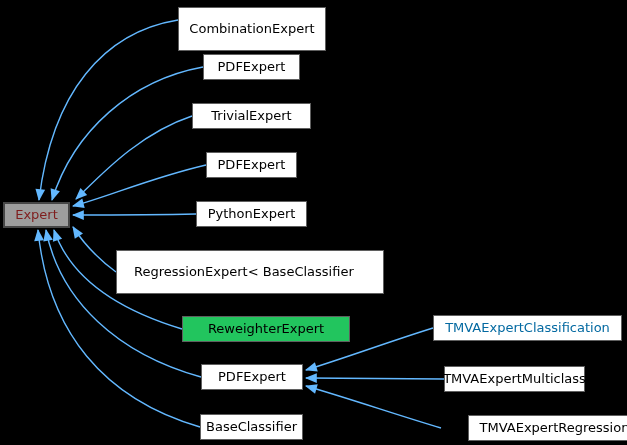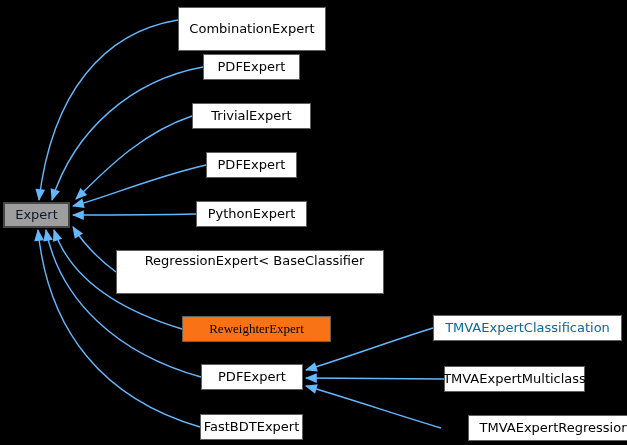--- a/index.html
+++ b/index.html
@@ -26,23 +26,24 @@
     box-sizing: border-box;
     display: flex;
     align-items: center;
     justify-content: center;
     white-space: nowrap;
     font-size: 13px;
     line-height: 1.2;
     cursor: pointer;
   }
   .node.multiline {
+    flex-direction: column;
     align-items: flex-start;
     justify-content: center;
-    padding-left: 9px;
+    padding-left: 17px;
     line-height: 1.5;
   }
   .node.base {
     cursor: default;
   }
 </style>
 </head>
 <body>
 
 <div id="canvas" style="background: rgb(0, 0, 0);">
@@ -59,49 +60,49 @@
       <path d="M196,214 C154,215 112,215 73,215" fill="none" stroke="#63b8ff" stroke-width="1.4" marker-end="url(#arrowhead)"></path>
       <path d="M116,272 C101,261 84,244 73,227" fill="none" stroke="#63b8ff" stroke-width="1.4" marker-end="url(#arrowhead)"></path>
       <path d="M182,329 C116,309 70,277 54,230" fill="none" stroke="#63b8ff" stroke-width="1.4" marker-end="url(#arrowhead)"></path>
       <path d="M201,377 C118,354 60,301 46,230" fill="none" stroke="#63b8ff" stroke-width="1.4" marker-end="url(#arrowhead)"></path>
       <path d="M200,427 C104,399 48,332 38,230" fill="none" stroke="#63b8ff" stroke-width="1.4" marker-end="url(#arrowhead)"></path>
       <path d="M433,328 C391,341 348,357 306,370" fill="none" stroke="#63b8ff" stroke-width="1.4" marker-end="url(#arrowhead)"></path>
       <path d="M444,379 C398,379 352,378 306,378" fill="none" stroke="#63b8ff" stroke-width="1.4" marker-end="url(#arrowhead)"></path>
       <path d="M441,428 C397,415 351,399 306,386" fill="none" stroke="#63b8ff" stroke-width="1.4" marker-end="url(#arrowhead)"></path>
     </svg>
 
-<div class="node base" style="left: 3px; top: 202px; width: 67px; height: 26px; background: rgb(158, 158, 158); border: 2px solid rgb(71, 71, 71); color: #0f172a;">
+<div class="node base" style="left: 3px; top: 202px; width: 67px; height: 26px; background: rgb(158, 158, 158); border: 2px solid rgb(71, 71, 71); color: #7f1d1d;">
       <span>Expert</span>
     </div>
     <div class="node" style="left: 178px; top: 7px; width: 148px; height: 44px; background: rgb(255, 255, 255); border: 1.3px solid rgb(95, 95, 95); color: rgb(0, 0, 0);">
       <span>CombinationExpert</span>
     </div>
     <div class="node" style="left: 203px; top: 54px; width: 97px; height: 26px; background: rgb(255, 255, 255); border: 1.3px solid rgb(95, 95, 95); color: rgb(0, 0, 0);">
       <span>PDFExpert</span>
     </div>
     <div class="node" style="left: 192px; top: 103px; width: 119px; height: 26px; background: rgb(255, 255, 255); border: 1.3px solid rgb(95, 95, 95); color: rgb(0, 0, 0);">
       <span>TrivialExpert</span>
     </div>
     <div class="node" style="left: 206px; top: 152px; width: 91px; height: 26px; background: rgb(255, 255, 255); border: 1.3px solid rgb(95, 95, 95); color: rgb(0, 0, 0);">
       <span>PDFExpert</span>
     </div>
     <div class="node" style="left: 196px; top: 201px; width: 111px; height: 26px; background: rgb(255, 255, 255); border: 1.3px solid rgb(95, 95, 95); color: rgb(0, 0, 0);">
       <span>PythonExpert</span>
     </div>
     <div class="node multiline" style="left: 116px; top: 250px; width: 268px; height: 44px; background: rgb(255, 255, 255); border: 1.3px solid rgb(95, 95, 95); color: rgb(0, 0, 0);">
       <div>RegressionExpert&lt; BaseClassifier</div>
     </div>
-    <div class="node" style="left: 182px; top: 316px; width: 149px; height: 26px; background: #f97316; border: 1.3px solid rgb(95, 95, 95); color: rgb(0, 0, 0); font-family: Liberation Serif, serif;">
+    <div class="node" style="left: 182px; top: 316px; width: 168px; height: 26px; background: #22c55e; border: 1.3px solid rgb(95, 95, 95); color: rgb(0, 0, 0);">
       <span>ReweighterExpert</span>
     </div>
     <div class="node" style="left: 201px; top: 364px; width: 102px; height: 26px; background: rgb(255, 255, 255); border: 1.3px solid rgb(95, 95, 95); color: rgb(0, 0, 0);">
       <span>PDFExpert</span>
     </div>
     <div class="node" style="left: 200px; top: 414px; width: 103px; height: 26px; background: rgb(255, 255, 255); border: 1.3px solid rgb(95, 95, 95); color: rgb(0, 0, 0);">
-      <span>FastBDTExpert</span>
+      <span>BaseClassifier</span>
     </div>
     <div class="node" style="left: 433px; top: 315px; width: 189px; height: 26px; background: rgb(255, 255, 255); border: 1.3px solid rgb(95, 95, 95); color: #0369a1;">
       <span>TMVAExpertClassification</span>
     </div>
     <div class="node" style="left: 444px; top: 366px; width: 141px; height: 26px; background: rgb(255, 255, 255); border: 1.3px solid rgb(95, 95, 95); color: rgb(0, 0, 0);">
       <span>TMVAExpertMulticlass</span>
     </div>
     <div class="node" style="left: 441px; top: 415px; width: 173px; height: 26px; background: rgb(255, 255, 255); border: 1.3px solid rgb(95, 95, 95); color: rgb(0, 0, 0); margin-left: 27px;">
       <span>TMVAExpertRegression</span>
     </div>

